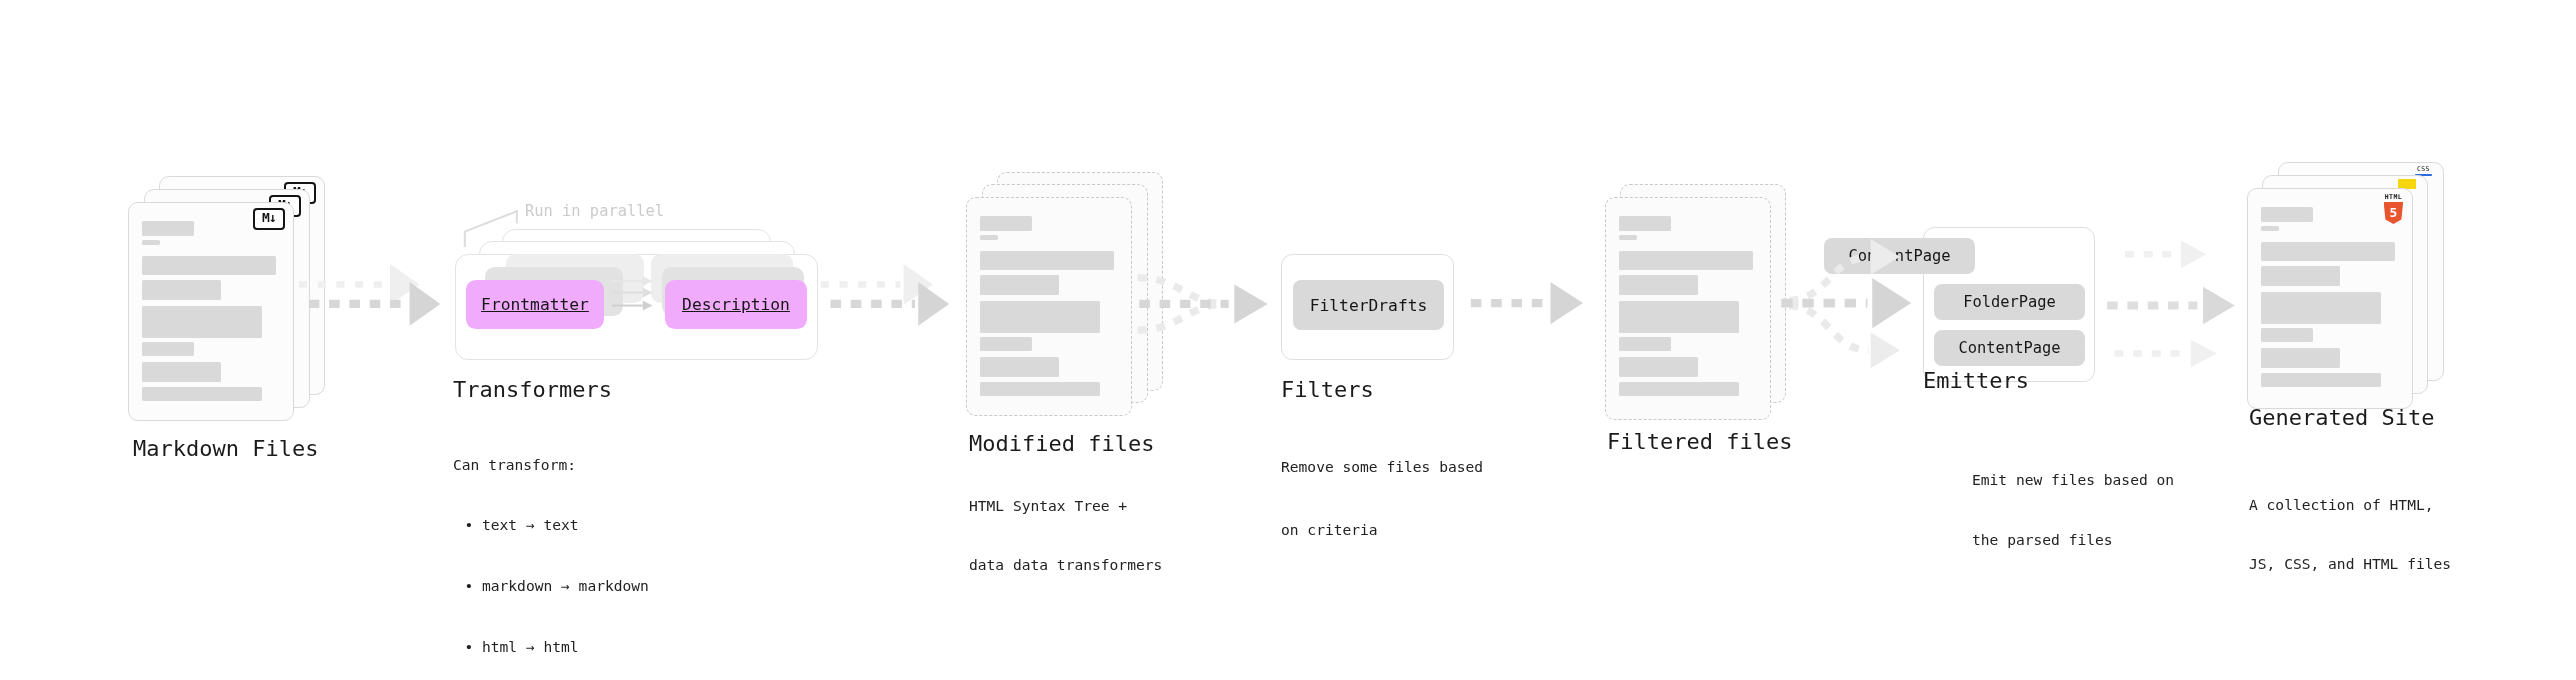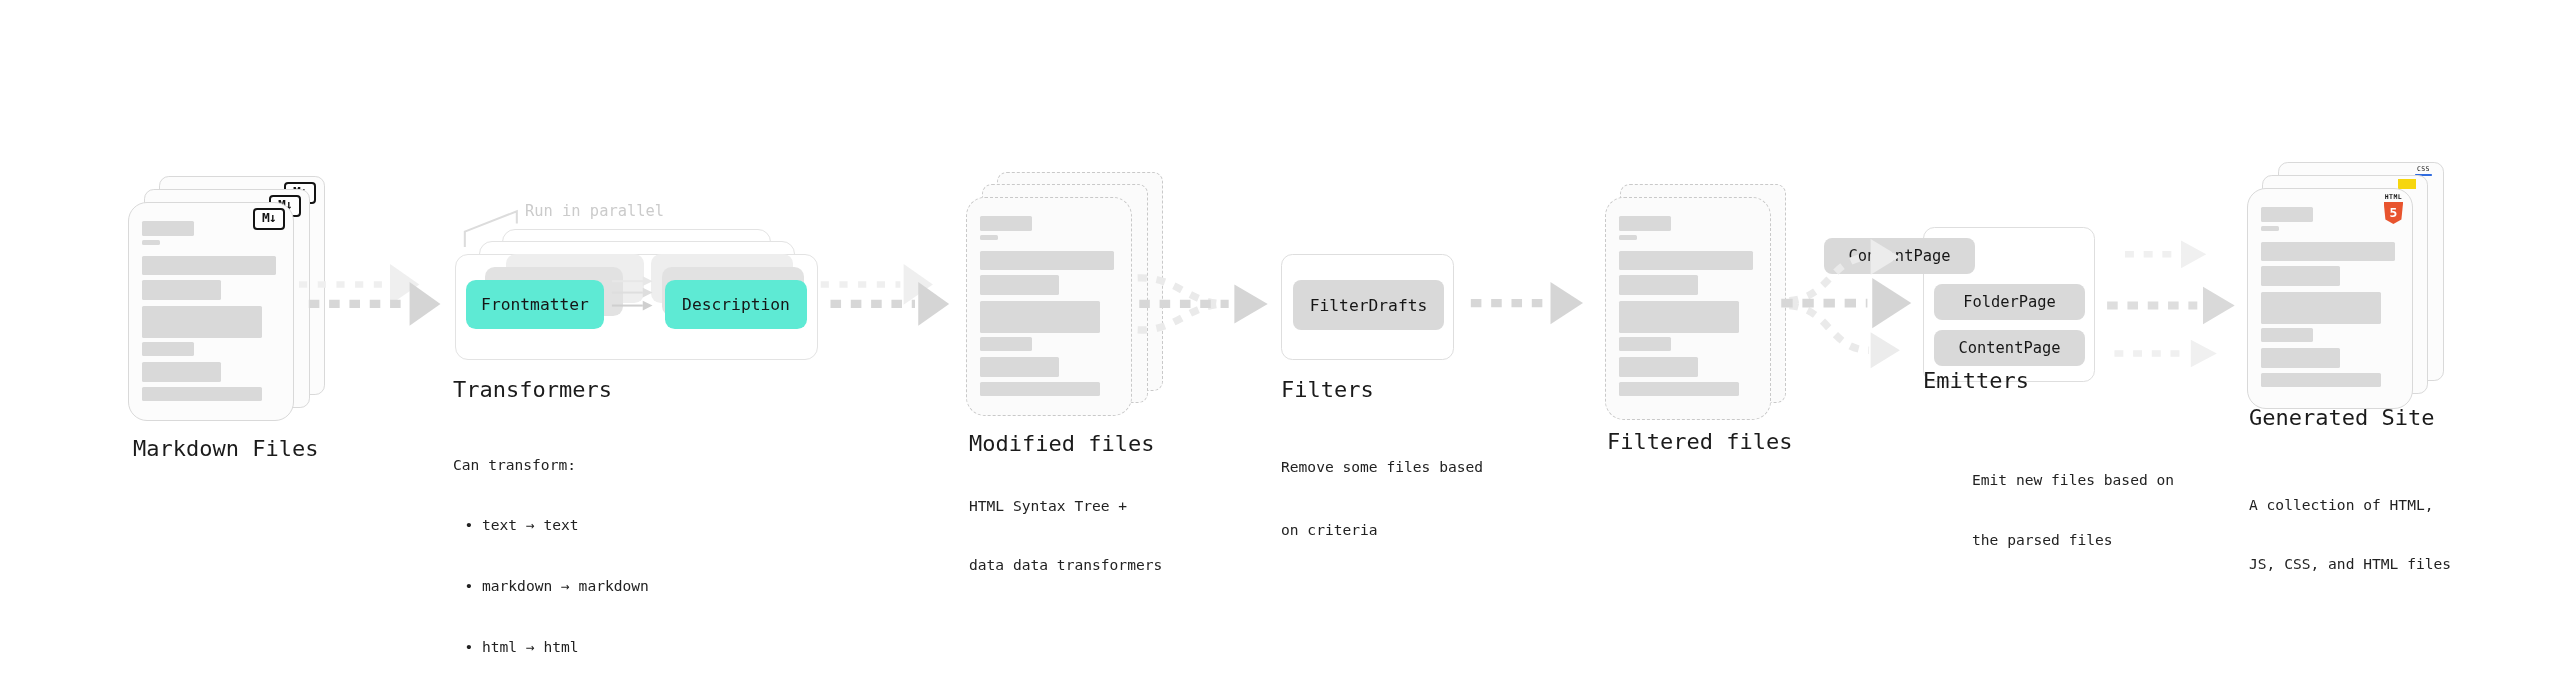--- a/index.html
+++ b/index.html
@@ -6,21 +6,21 @@
   .canvas{
     position:relative;width:2576px;height:681px;background:#ffffff;overflow:hidden;
     font-family:"DejaVu Sans Mono","Liberation Mono",monospace;color:#1b1b1b;
   }
   .arrows{position:absolute;left:0;top:0;z-index:6;pointer-events:none;}
 
   
   .doc-card{position:absolute;width:166px;height:219px;border-radius:9.8px;box-sizing:border-box;z-index:2;}
   .doc-card.solid{background:#fcfcfc;border:1.6px solid #d9d9d9;}
   .doc-card.dashed{background:#fbfbfb;border:1.6px dashed #c9c9c9;}
-  .doc-card.front{z-index:4;border-radius:19px;}
+  .doc-card.front{z-index:4;}
   .doc-card.mid{z-index:3;}
   .doc-bars{padding:18px 13px 0 13px;}
   .bar{background:#d9d9d9;border-radius:1.6px;}
 
   .md-badge{
     position:absolute;top:4.9px;right:8.1px;width:32px;height:22px;background:#ffffff;
     border:2.4px solid #141414;border-radius:4.1px;box-sizing:border-box;
     font-weight:bold;font-size:13px;line-height:16.3px;text-align:center;color:#141414;letter-spacing:-0.8px;
   }
   .html5-badge{position:absolute;top:4.9px;right:8.1px;width:21px;text-align:center;}
@@ -34,22 +34,22 @@
   .css-word{font-size:6.5px;font-weight:normal;color:#141414;line-height:6.5px;letter-spacing:0.4px;}
   .css-bar{height:2.4px;background:#2f6bdf;margin-top:0.8px;border-radius:0.8px;}
   .js-badge{position:absolute;top:3.3px;right:11.4px;width:18px;height:9.8px;background:#f6d60e;}
 
   
   .t-container{position:absolute;background:#ffffff;border:1.6px solid #e3e3e3;border-radius:13px;box-sizing:border-box;}
   .t-ghost{position:absolute;width:138px;height:49px;border-radius:9.8px;z-index:4;}
   .t-ghost.g1{background:#e2e2e2;}
   .t-ghost.g2{background:#eeeeee;}
   .t-btn{
-    position:absolute;width:138px;height:49px;border-radius:9.8px;background:#5eead4;z-index:5;
-    display:flex;align-items:center;justify-content:center;font-size:16.3px;color:#161616;
+    position:absolute;width:138px;height:49px;border-radius:9.8px;background:#f0abfc;z-index:5;
+    display:flex;align-items:center;justify-content:center;font-size:16.3px;color:#161616;text-decoration:underline;
   }
   .t-btn.wide{width:142px;}
 
   
   .panel{position:absolute;background:#ffffff;border:1.6px solid #dedede;border-radius:11.4px;box-sizing:border-box;z-index:2;}
   .p-btn{
     position:absolute;background:#d9d9d9;border-radius:8.1px;z-index:3;
     display:flex;align-items:center;justify-content:center;color:#161616;
   }
 

